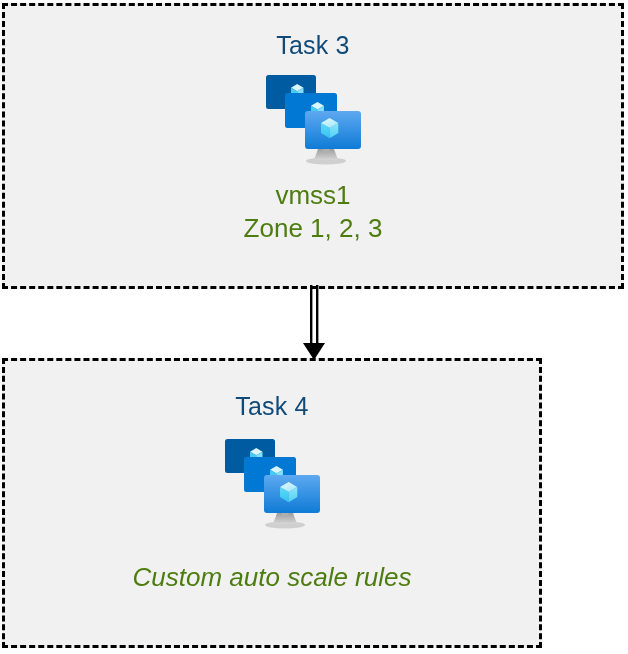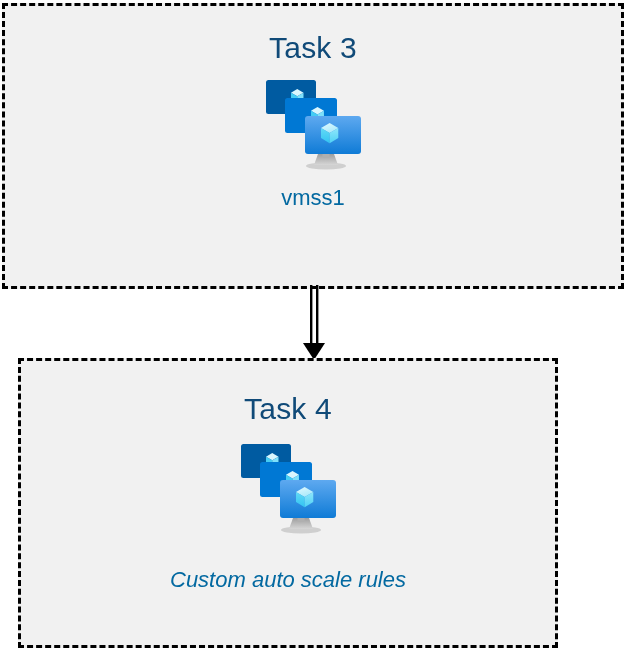--- a/index.html
+++ b/index.html
@@ -32,48 +32,48 @@
     flex-direction: column;
     align-items: center;
   }
   .task-box--top {
     left: 2px;
     top: 3px;
     width: 622px;
     height: 286px;
   }
   .task-box--bottom {
-    left: 18px;
+    left: 2px;
     top: 358px;
     width: 540px;
     height: 290px;
   }
 
   .task-heading {
     color: #104A78;
-    font-size: 30px;
+    font-size: 25px;
     line-height: 1;
     font-weight: 400;
     letter-spacing: 0.2px;
     white-space: nowrap;
   }
   .task-box--top .task-heading { margin-top: 27px; }
   .task-box--bottom .task-heading { margin-top: 33px; }
 
   
   .vmss-icon {
     display: block;
   }
   .task-box--top .vmss-icon { margin-top: 15px; }
   .task-box--bottom .vmss-icon { margin-top: 18px; }
 
   
   .caption {
-    color: #0369a1;
-    font-size: 22px;
+    color: #4d7c0f;
+    font-size: 26px;
     line-height: 1.28;
     text-align: center;
     white-space: nowrap;
   }
   .task-box--top .caption { margin-top: 14px; }
   .task-box--bottom .caption { margin-top: 32px; font-style: italic; }
 
   
   .connector {
     position: absolute;
@@ -138,20 +138,21 @@
       <rect x="41" y="38" width="56" height="38" rx="3" fill="url(#frontGradTop)"></rect>
       <g transform="translate(57,45) scale(0.72)">
         <path d="M0,7 L12,0 L24,7 L12,14 Z" fill="url(#cubeTopG)"></path>
         <path d="M0,7 L12,14 L12,28 L0,21 Z" fill="url(#cubeLeftG)"></path>
         <path d="M24,7 L12,14 L12,28 L24,21 Z" fill="url(#cubeRightG)"></path>
       </g>
     </svg>
 
     <div class="caption">
       <div>vmss1</div>
+      <div>Zone 1, 2, 3</div>
     </div>
   </div>
 
   <svg class="connector" viewBox="0 0 42 76" aria-hidden="true">
 
     <rect x="17" y="0" width="2.4" height="62" fill="#000000"></rect>
     <rect x="23" y="0" width="2.4" height="62" fill="#000000"></rect>
 
     <path d="M10,58 L32,58 L21,75 Z" fill="#000000"></path>
   </svg>

